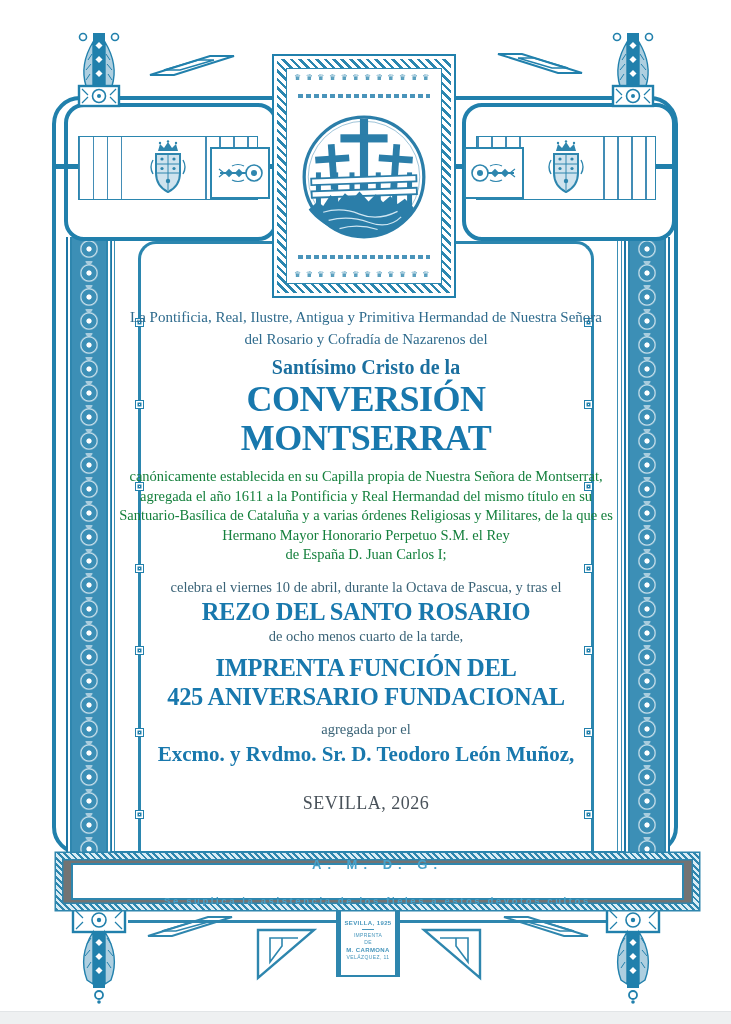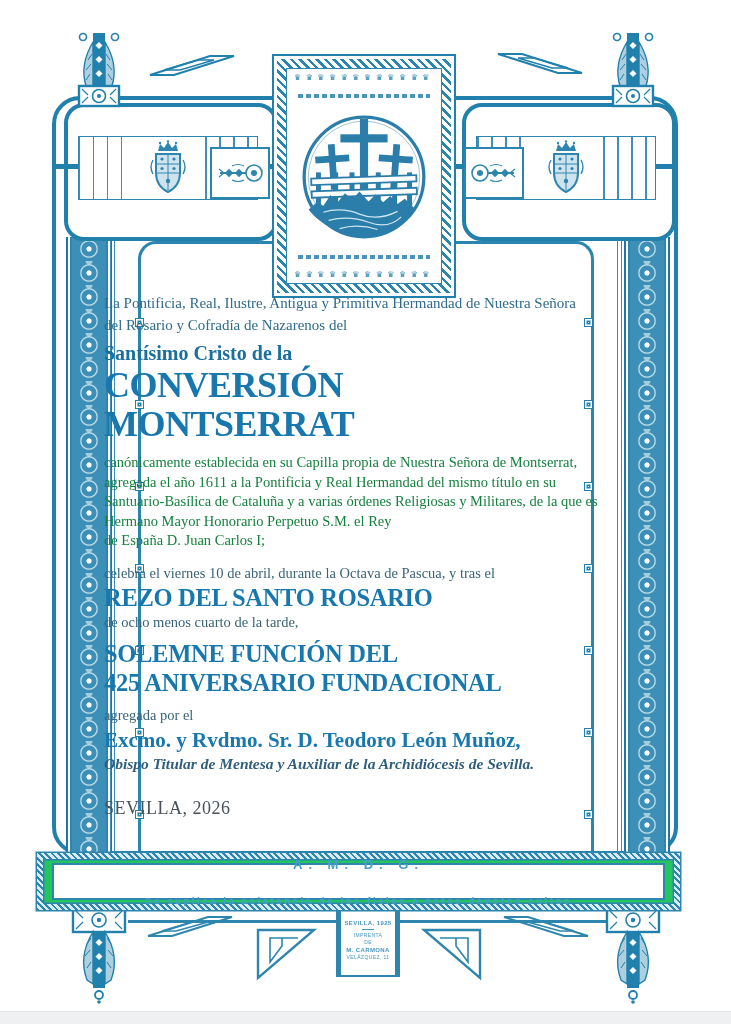--- a/index.html
+++ b/index.html
@@ -38,34 +38,34 @@
       border:2px solid #2180ac;padding:3px;box-sizing:border-box;}
   .emblem-key{width:100%;height:100%;box-sizing:border-box;border:9px solid transparent;
       border-image:repeating-linear-gradient(45deg,#2b86af 0 2.5px,#ffffff 2.5px 6px) 9;}
   .emblem-inner{width:100%;height:100%;box-sizing:border-box;border:1.8px solid #2b86af;
       display:flex;flex-direction:column;align-items:center;justify-content:space-between;padding:3px 0;}
   .crown-row{font-family:"DejaVu Sans",sans-serif;font-size:8px;letter-spacing:4.5px;color:#2e86ae;
       white-space:nowrap;overflow:hidden;width:142px;text-align:center;line-height:11px;}
   .hatch-rule{width:132px;height:4px;
       background-image:repeating-linear-gradient(90deg,#4a94ba 0 5px,rgba(0,0,0,0) 5px 8px);}
   
-  .text-col{left:104px;top:292px;width:524px;text-align:left;z-index:4;color:#35647c;}
+  .text-col{left:104px;top:306px;width:524px;text-align:center;z-index:4;color:#35647c;}
   .pre{white-space:pre;}
   .org-lines{font-size:15px;line-height:22px;color:#2f6b8d;}
   .pre-title{font-size:20px;line-height:23px;font-weight:bold;color:#1b6f9f;margin-top:6px;}
   .big-title{font-size:36px;line-height:38px;font-weight:bold;color:#1878ad;letter-spacing:-.5px;margin-top:1px;}
   .estab{font-size:14.5px;line-height:19.6px;margin-top:10px;color:#15803d;}
   .plain-line{font-size:14.5px;line-height:20px;color:#3a6377;}
   .mt12{margin-top:12px;}
   .caps-title{font-size:24.5px;line-height:29px;font-weight:bold;color:#1878ad;letter-spacing:-.3px;}
   .excmo{font-size:21px;line-height:28px;font-weight:bold;color:#1878ad;margin-top:1px;}
   .obispo{font-size:15.5px;line-height:19px;font-weight:bold;font-style:italic;color:#2f5f7d;}
   .place-year{font-size:18px;line-height:20px;color:#49525a;letter-spacing:.5px;margin-top:25px;}
   
-  .amdg-band{left:37px;top:853px;width:643px;height:57px;box-sizing:border-box;z-index:6;background:#22c55e;
+  .amdg-band{left:56px;top:853px;width:643px;height:57px;box-sizing:border-box;z-index:6;background:#737373;
       border:6px solid transparent;
       border-image:repeating-linear-gradient(45deg,#2e86ae 0 2px,#d8ecf5 2px 4.5px) 6;
       box-shadow:0 0 0 1.5px #2e86ae, inset 0 0 0 1.5px #2e86ae;}
   .amdg-inner{position:absolute;left:9px;top:4px;right:9px;bottom:4px;border:2px solid #2e86ae;background:#ffffff;
       display:flex;flex-direction:column;align-items:center;justify-content:center;gap:2px;}
   .amdg-text{font-family:"Liberation Sans",sans-serif;font-size:13px;letter-spacing:6px;color:#47a1c9;font-weight:bold;}
   .plea-text{font-family:"Liberation Sans",sans-serif;font-size:9.5px;letter-spacing:2.6px;color:#47a1c9;font-weight:bold;margin-top:21px;}
   
   .bottom-rail{top:920px;height:3px;background:#2e86ae;z-index:1;}
   .plaque{left:336px;top:903px;width:64px;height:74px;background:#ffffff;z-index:5;box-sizing:border-box;
@@ -267,25 +267,24 @@
     <div class="big-title">CONVERSIÓN</div>
     <div class="big-title">MONTSERRAT</div>
     <div class="estab pre">canónicamente establecida en su Capilla propia de Nuestra Señora de Montserrat,
 agregada el año 1611 a la Pontificia y Real Hermandad del mismo título en su
 Santuario-Basílica de Cataluña y a varias órdenes Religiosas y Militares, de la que es
 Hermano Mayor Honorario Perpetuo S.M. el Rey
 de España D. Juan Carlos I;</div>
     <div class="plain-line mt12">celebra el viernes 10 de abril, durante la Octava de Pascua, y tras el</div>
     <div class="caps-title">REZO DEL SANTO ROSARIO</div>
     <div class="plain-line">de ocho menos cuarto de la tarde,</div>
-    <div class="caps-title" style="margin-top:7px;">SOLEMNE FUNCIÓN DEL</div>
+    <div class="caps-title" style="margin-top:7px;">IMPRENTA FUNCIÓN DEL</div>
     <div class="caps-title">425 ANIVERSARIO FUNDACIONAL</div>
     <div class="plain-line" style="margin-top:8px;">agregada por el</div>
     <div class="excmo">Excmo. y Rvdmo. Sr. D. Teodoro León Muñoz,</div>
-    <div class="obispo">Obispo Titular de Mentesa y Auxiliar de la Archidiócesis de Sevilla.</div>
     <div class="place-year">SEVILLA, 2026</div>
   </div>
 
   <div class="abs amdg-band">
     <div class="amdg-inner">
       <div class="amdg-text">A. M. D. G.</div>
       <div class="plea-text">Se suplica la asistencia de los fieles a estos devotos cultos</div>
     </div>
   </div>
 

